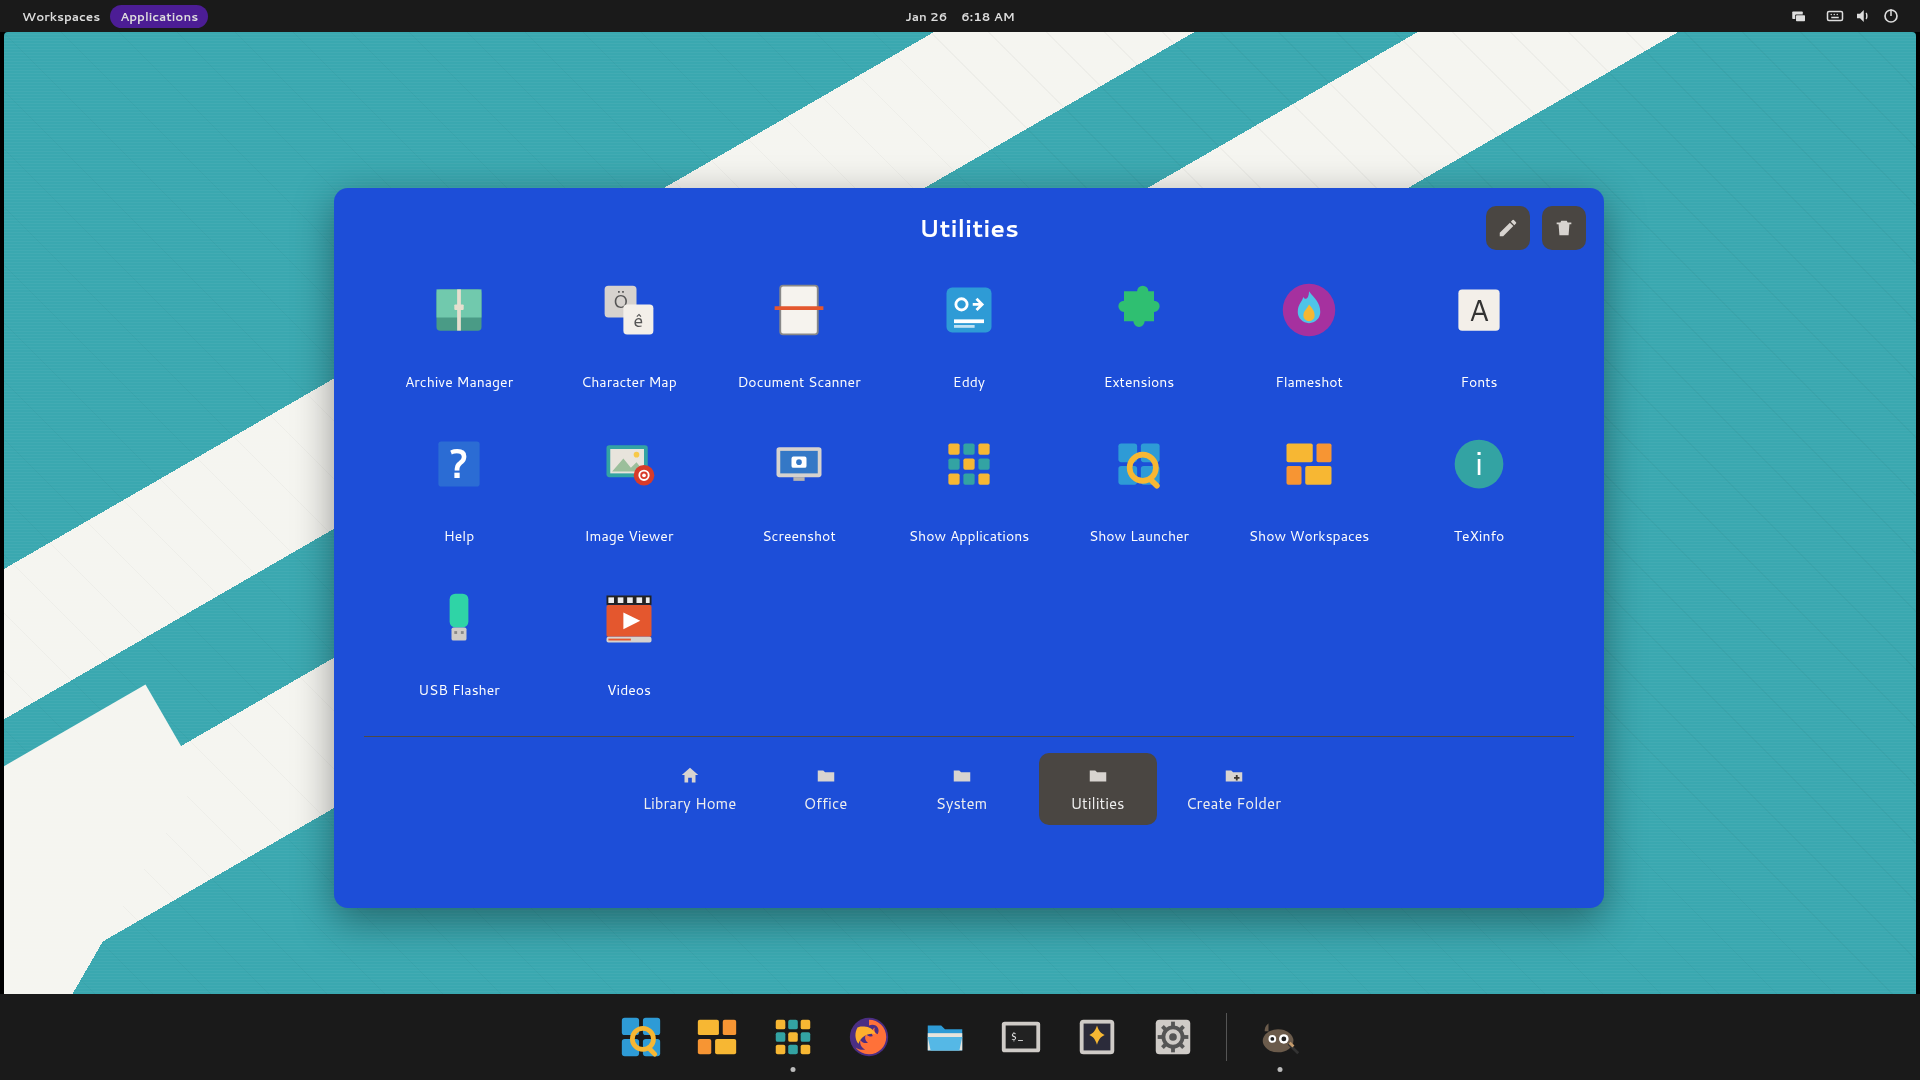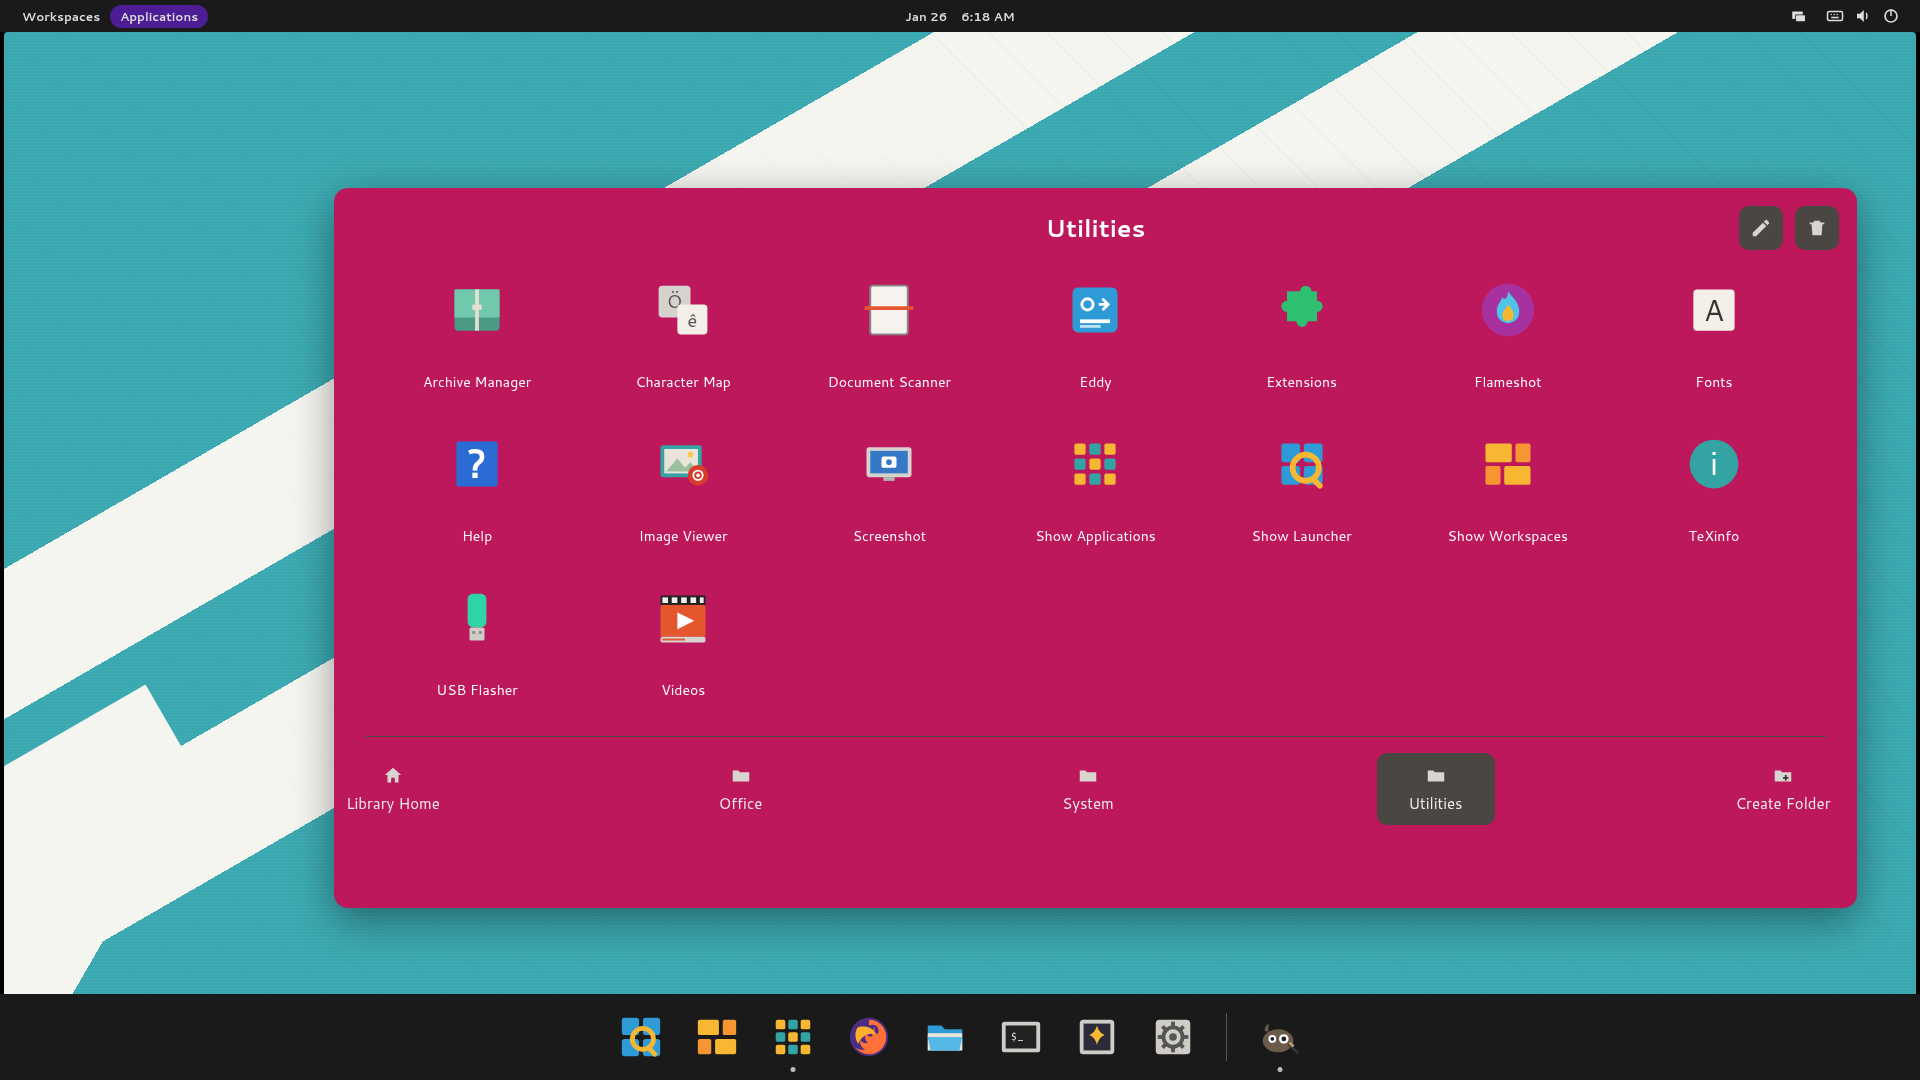--- a/index.html
+++ b/index.html
@@ -22,38 +22,38 @@
   display:flex;align-items:center;font-size:12px;font-weight:600;padding:0 12px;z-index:10;}
 .panel .spacer{flex:1;}
 .panel .btn{padding:3px 10px;border-radius:12px;cursor:pointer;}
 .panel .btn.active{background:#4c1d95;}
 .panel .datetime{position:absolute;left:50%;transform:translateX(-50%);display:flex;gap:14px;}
 .panel .tray{display:flex;align-items:center;gap:18px;}
 .panel svg{width:18px;height:18px;fill:#ddd;display:block;}
 .tray-group{display:flex;align-items:center;gap:10px;padding-right:8px;}
 
 
-.appwin{position:absolute;top:188px;left:334px;width:1523px;height:720px;background:#be185d;
+.appwin{position:absolute;top:188px;left:334px;width:1270px;height:720px;background:#1d4ed8;
   border-radius:14px;box-shadow:0 12px 40px rgba(0,0,0,.4);z-index:20;color:#eee;overflow:hidden;}
 .appwin .titlebar{position:relative;height:80px;display:flex;align-items:center;justify-content:center;}
 .appwin .titlebar h1{font-size:24px;font-weight:700;color:#fff;}
 .appwin .title-actions{position:absolute;right:18px;top:18px;display:flex;gap:12px;}
 .iconbtn{width:44px;height:44px;border-radius:10px;background:#4a4642;display:flex;align-items:center;justify-content:center;cursor:pointer;}
 .iconbtn svg{width:22px;height:22px;fill:#d8d4d0;}
 
 
 .grid{padding:10px 40px 0 40px;display:grid;grid-template-columns:repeat(7,1fr);row-gap:40px;}
 .app{display:flex;flex-direction:column;align-items:center;gap:30px;cursor:pointer;}
 .app .ic{width:64px;height:64px;display:flex;align-items:center;justify-content:center;}
 .app .ic svg{width:60px;height:60px;}
 .app .lbl{color:#fdfdfd;font-size:14px;text-align:right;}
 
 
 .appwin hr{border:none;border-top:1px solid #4e4a46;margin:36px 30px 0 30px;}
-.folders{display:flex;justify-content:space-between;gap:18px;padding:16px 15px 22px 0;}
+.folders{display:flex;justify-content:center;gap:18px;padding:16px 15px 22px 0;}
 .folder{width:118px;height:72px;border-radius:10px;display:flex;flex-direction:column;align-items:center;justify-content:center;gap:6px;cursor:pointer;color:#eee;}
 .folder.active{background:#4a4642;}
 .folder svg{width:26px;height:22px;fill:#d8d4d0;}
 .folder .fl{font-size:15px;}
 
 
 .dock{position:absolute;bottom:0;left:0;right:0;height:86px;background:#1a1a1a;z-index:30;
   display:flex;align-items:center;justify-content:center;gap:30px;}
 .dockitem{position:relative;width:46px;height:46px;display:flex;align-items:center;justify-content:center;cursor:pointer;}
 .dockitem svg{width:46px;height:46px;}

